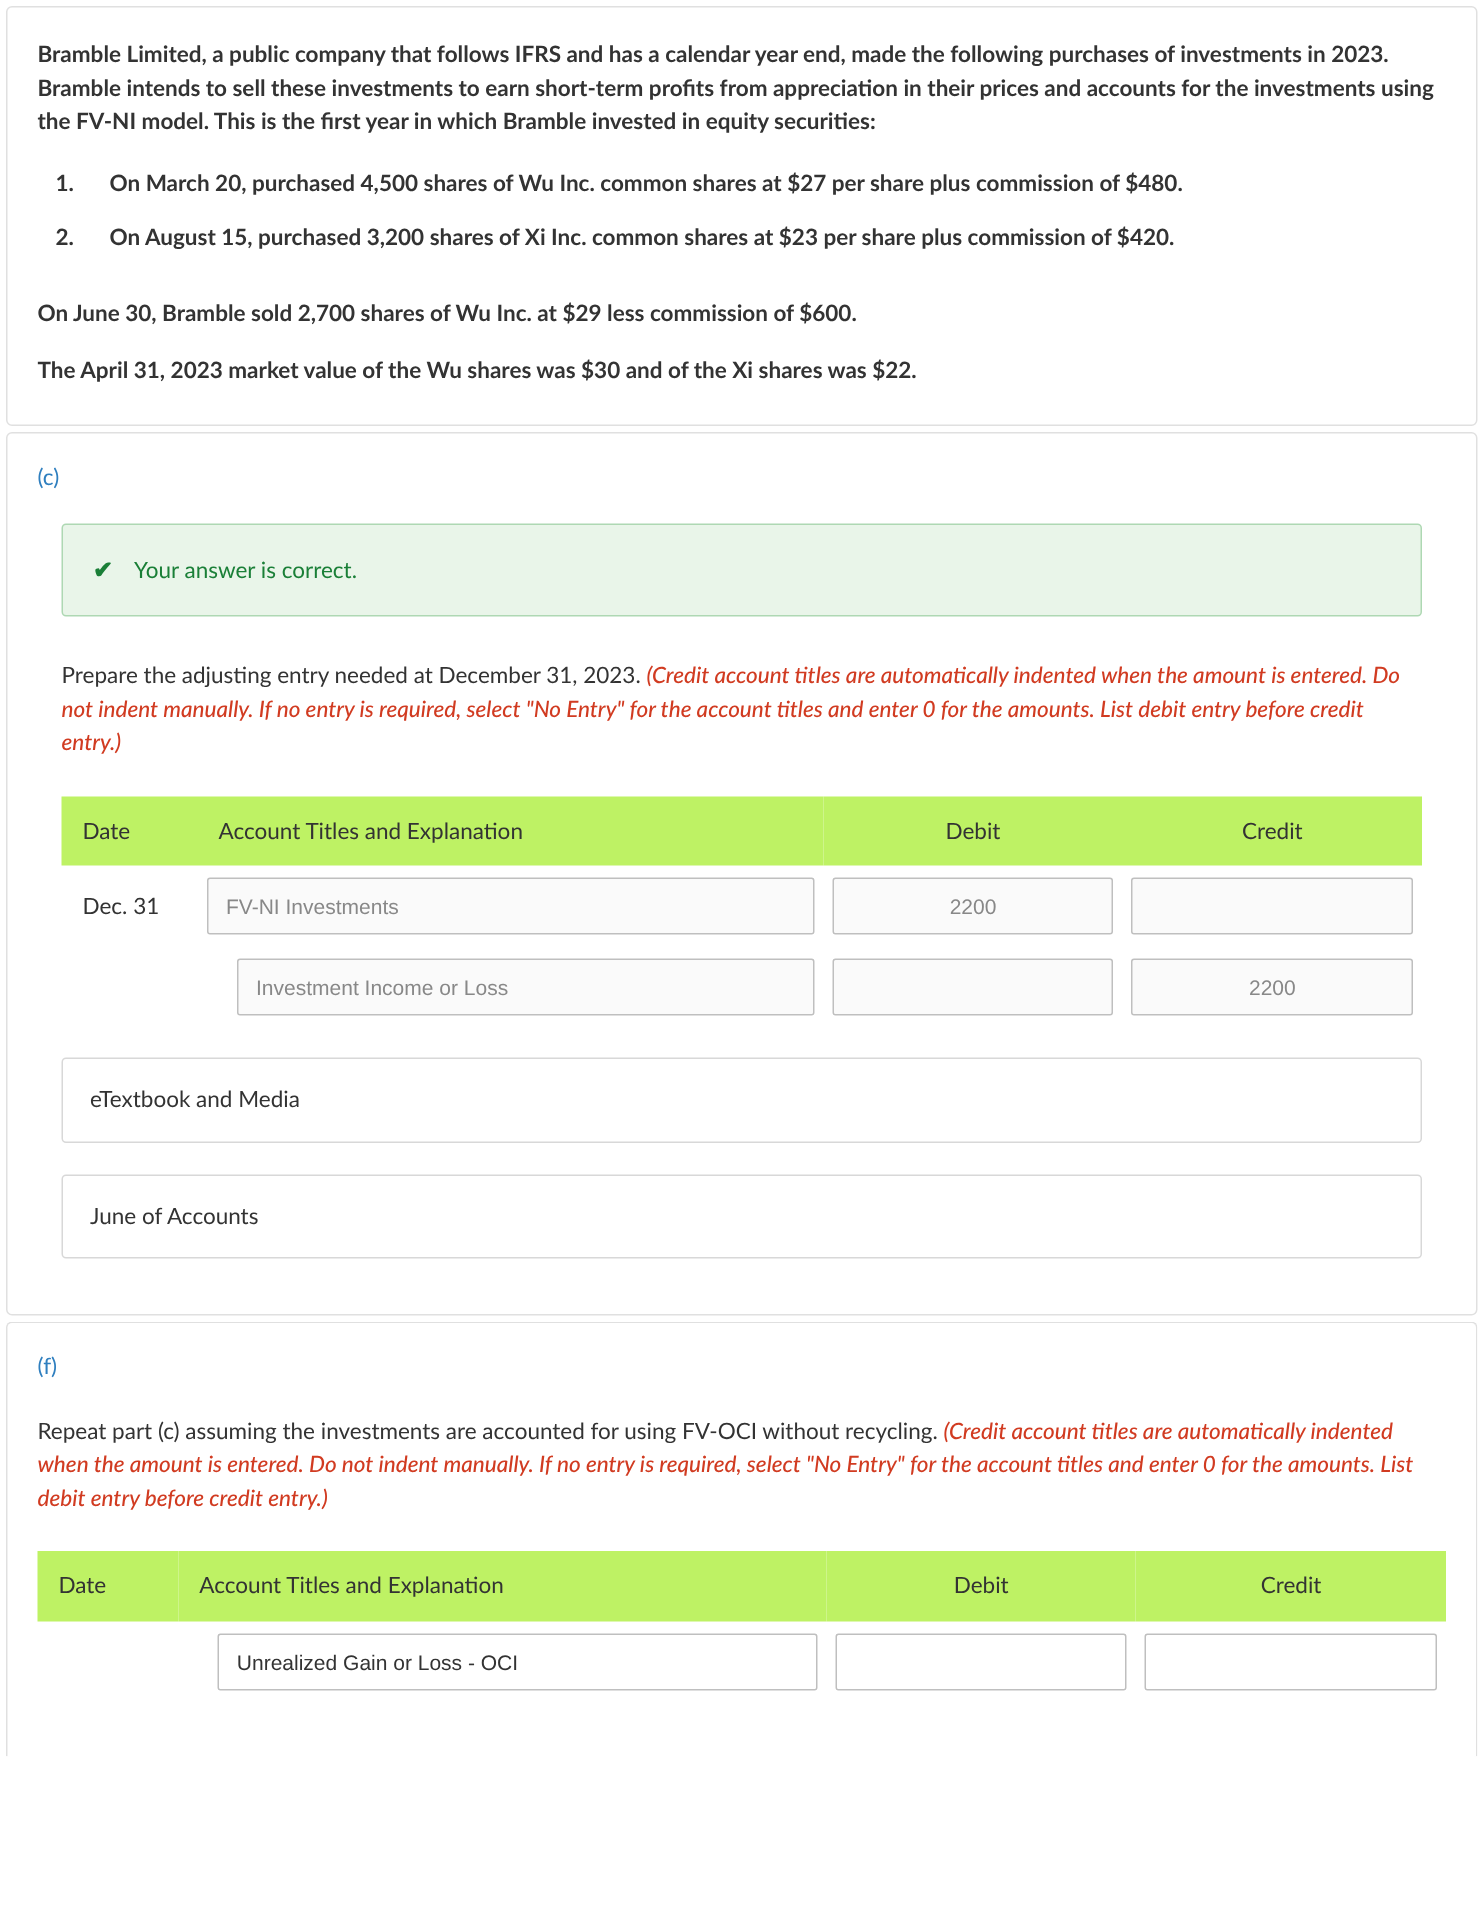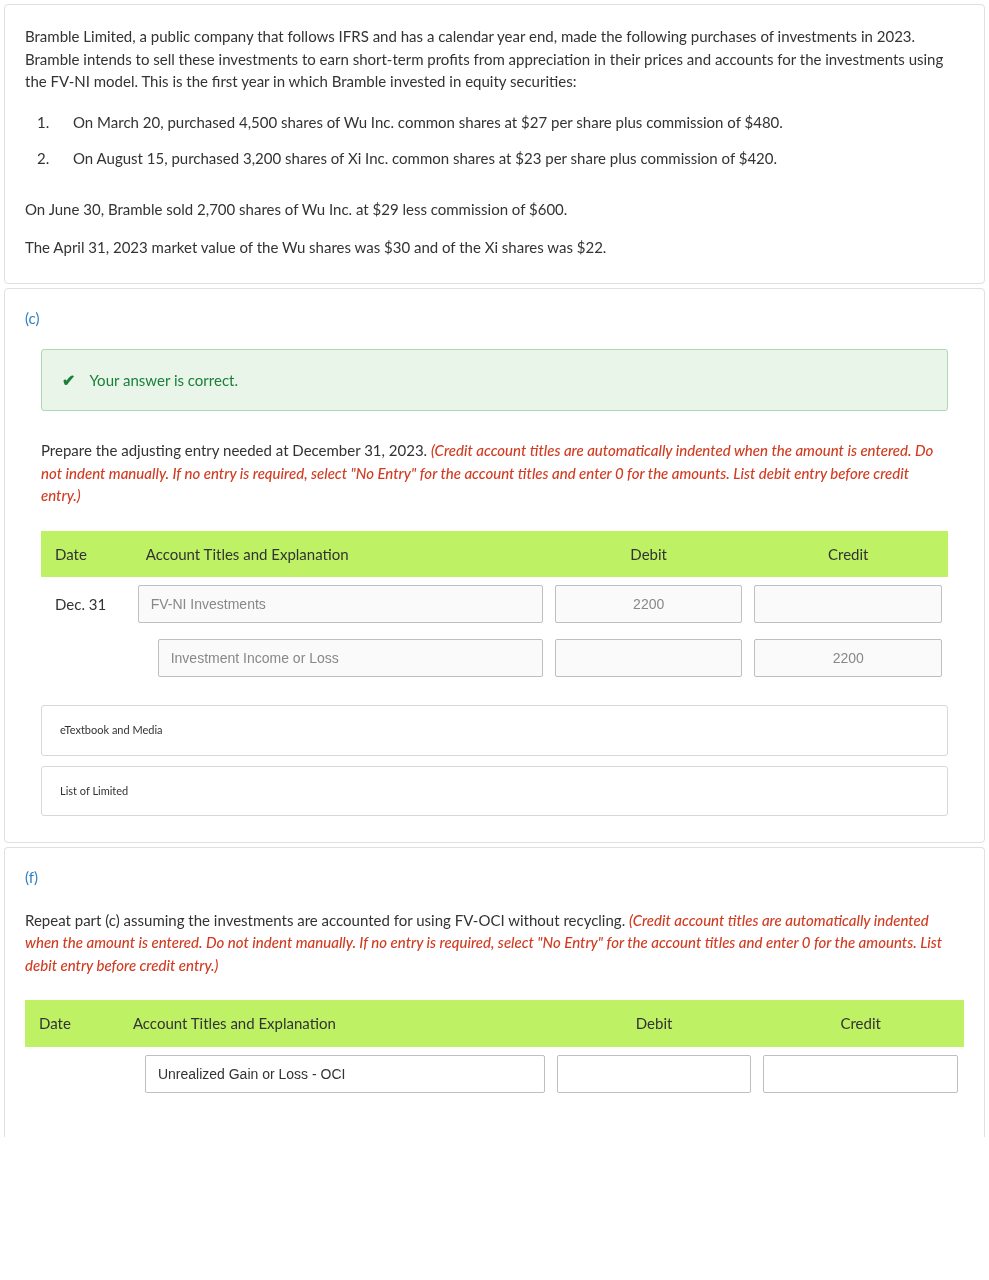--- a/index.html
+++ b/index.html
@@ -11,20 +11,21 @@
     font-size: 15px;
     line-height: 1.5;
   }
   .card {
     border: 1px solid #e0e0e0;
     border-radius: 4px;
     margin: 4px 4px 0 4px;
   }
   .intro {
     padding: 20px 20px 24px 20px;
+    font-weight: bold;
   }
   .intro p { margin-bottom: 16px; }
   .intro ol {
     list-style: none;
     padding: 0 0 0 12px;
     margin: 18px 0 28px 0;
   }
   .intro ol li {
     display: flex;
     gap: 20px;
@@ -90,23 +91,23 @@
   }
   .num-input { text-align: center; color: #888; }
   .account-input.active, .num-input.active {
     background: #fff;
     color: #333;
   }
   .bar-button {
     border: 1px solid #d8d8d8;
     background: #fff;
     border-radius: 3px;
-    margin: 0 16px 10px 16px;
+    margin: 0 16px 21px 16px;
     padding: 16px 18px;
-    font-size: 11px;
+    font-size: 15px;
     cursor: pointer;
   }
   .attempts {
     text-align: right;
     font-weight: 700;
     margin: 14px 20px 8px 0;
   }
   .col-date { width: 10%; }
   .col-acct { width: 46%; }
   .col-num  { width: 22%; }
@@ -169,21 +170,21 @@
         <tr>
           <td class="date"></td>
           <td><input class="account-input" style="margin-left: 20px; width: calc(100% - 20px);" readonly="" value="Investment Income or Loss"></td>
           <td><input class="num-input" readonly="" value="" style=""></td>
           <td><input class="num-input" readonly="" value="2200" style=""></td>
         </tr>
       </tbody>
     </table>
 
     <div class="bar-button">eTextbook and Media</div>
-    <div class="bar-button">List of Limited</div>
+    <div class="bar-button">June of Accounts</div>
   </div>
 </div>
 
 <div class="card" style="border-bottom:none;border-bottom-left-radius:0;border-bottom-right-radius:0;">
   <div class="part-label">(f)</div>
   <div class="part-body" style="padding-top:20px;">
 
     <p class="instr" style="margin-left:0;margin-right:0;">
       <span>Repeat part (c) assuming the investments are accounted for using FV-OCI without recycling. </span><span class="red-note">(Credit account titles are automatically indented when the amount is entered. Do not indent manually. If no entry is required, select "No Entry" for the account titles and enter 0 for the amounts. List debit entry before credit entry.)</span>
     </p>

